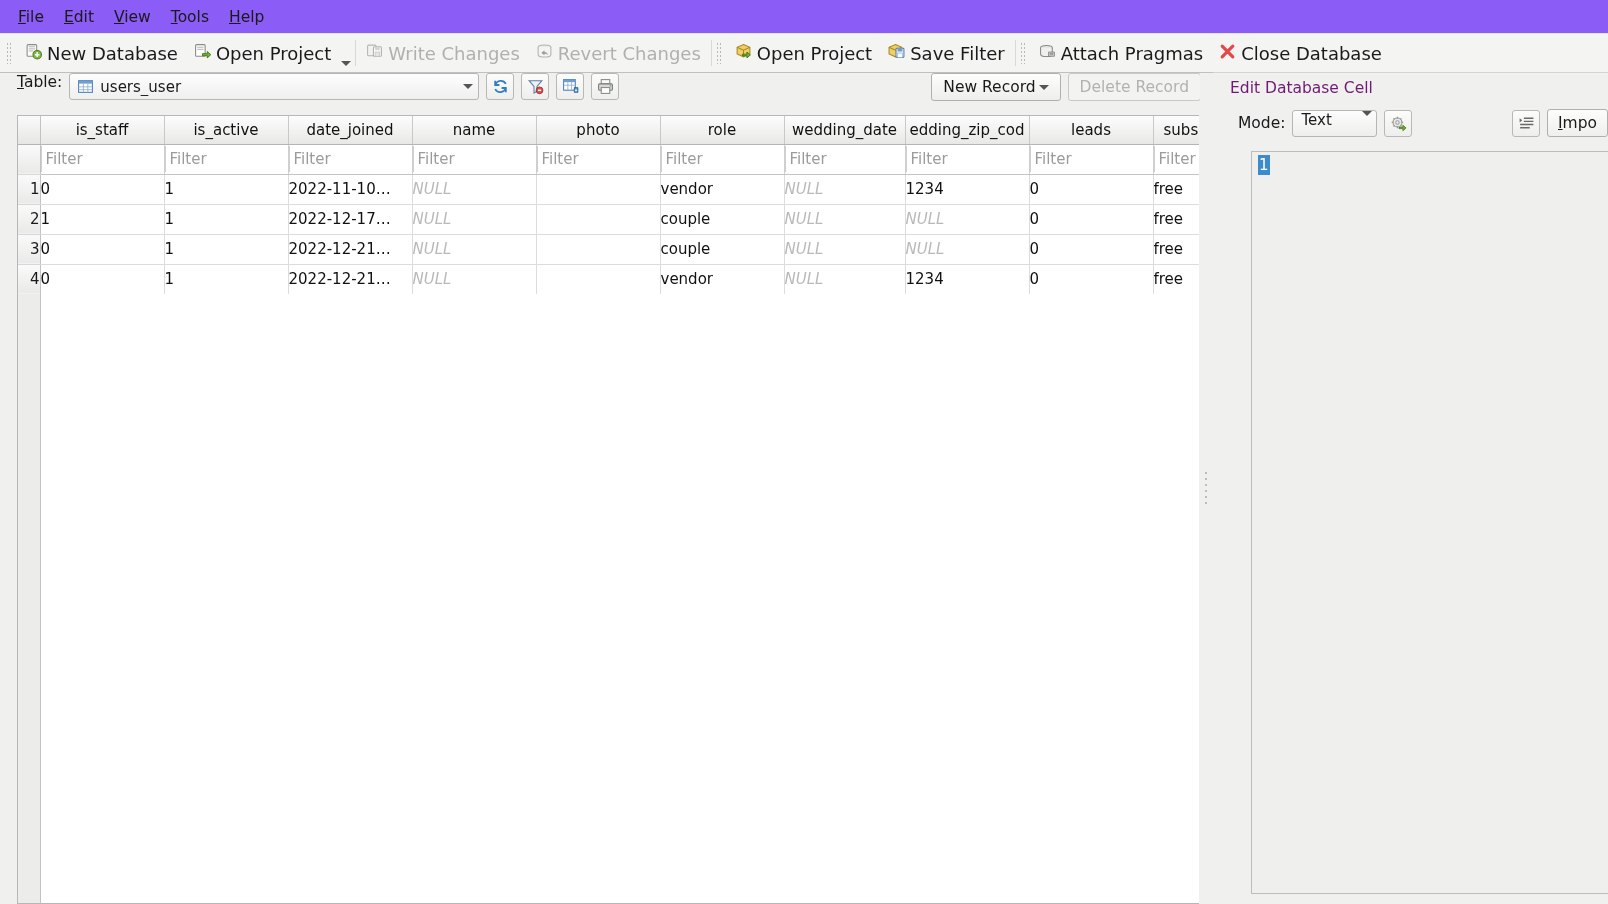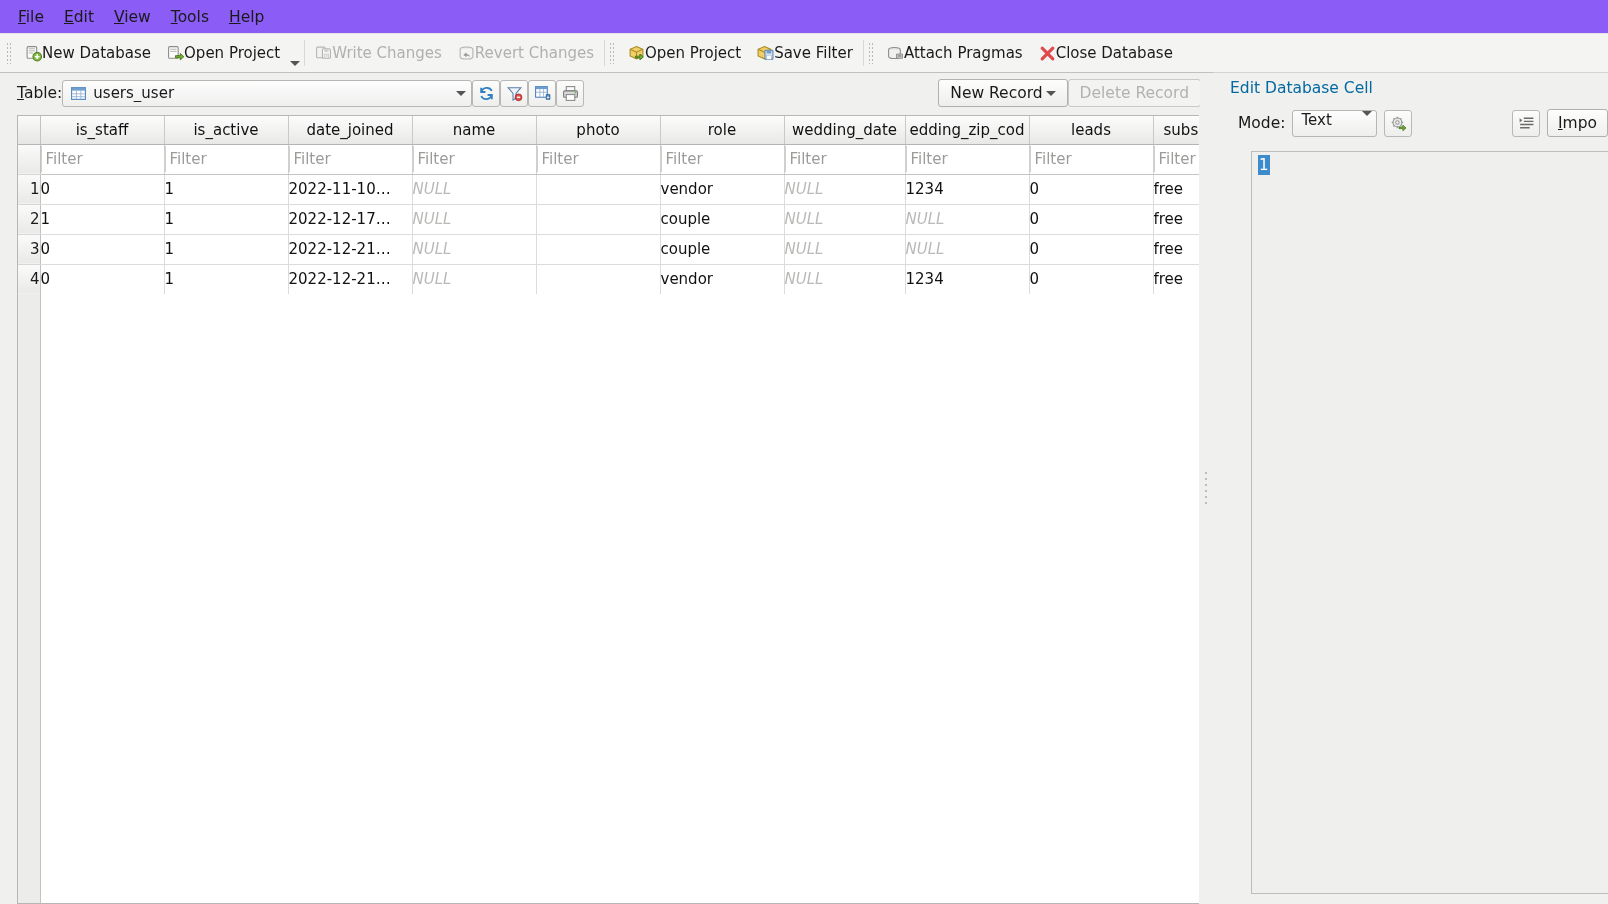--- a/index.html
+++ b/index.html
@@ -46,23 +46,23 @@
     width: 7px; height: 22px; margin: 0 4px 0 2px;
     background-image: radial-gradient(circle, #b9b9b6 1px, transparent 1.1px);
     background-size: 3px 4px;
     flex: 0 0 auto;
   }
   .tb-sep {
     width: 1px; height: 26px; background: #d8d8d6; margin: 0 2px;
     flex: 0 0 auto;
   }
   .tb-btn {
-    display: flex; align-items: flex-end; 
+    display: flex; align-items: flex-start; gap: 5px;
     padding: 4px 7px;
-    font-size: 15px;
+    font-size: 18px;
     white-space: nowrap;
     border: 1px solid transparent;
     border-radius: 3px;
     cursor: default;
     flex: 0 0 auto;
   }
   .tb-btn.disabled { color: #b0b0ae; }
   .tb-arrow {
     width: 14px; height: 100%; display: flex; align-items: flex-end;
     justify-content: center; padding-bottom: 6px;
@@ -119,22 +119,23 @@
     background: #f0f0ef;
     border-top: 1px solid #c0c0be;
     margin-top: -1px;
     position: relative;
     display: flex; flex-direction: column;
   }
 
   
   .table-row {
     height: 40px;
-    display: flex; align-items: center;
+    display: flex; align-items: flex-start;
     padding: 0 12px 0 17px;
+    gap: 7px;
   }
   .lbl { font-size: 15.5px; white-space: nowrap; }
   .lbl .acc { text-decoration: underline; }
   .combo {
     width: 410px; height: 27px;
     background: linear-gradient(#fdfdfd, #efefee);
     border: 1px solid #b6b6b4;
     border-radius: 3px;
     display: flex; align-items: center;
     padding: 0 5px 0 7px;
@@ -264,21 +265,21 @@
     width: 5px; height: 38px;
     background-image: radial-gradient(circle, #bdbdba 1px, transparent 1.2px);
     background-size: 4px 6px;
   }
 
   
   .edc-title {
     position: absolute;
     left: 17px; top: 6px;
     font-size: 15.5px;
-    color: #0369a1;
+    color: #701a75;
     white-space: nowrap;
   }
   .edc-bar {
     position: absolute;
     left: 25px; top: 35px; right: 0;
     height: 30px;
     display: flex; align-items: center; gap: 7px;
   }
   .mode-combo {
     width: 85px; height: 27px;

